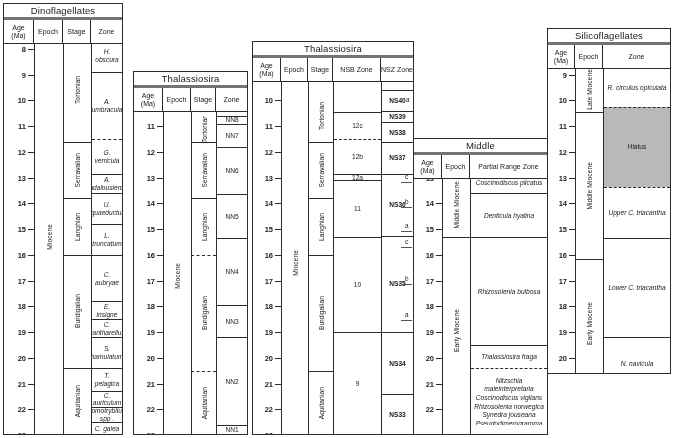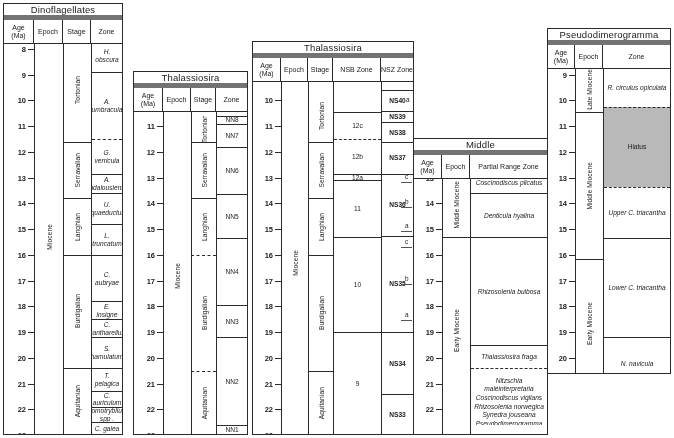--- a/index.html
+++ b/index.html
@@ -8,21 +8,21 @@
     font-family:"Liberation Sans", sans-serif;
     color:#1a1a1a;
     -webkit-font-smoothing:antialiased;
   }
   .panel{position:absolute;box-sizing:border-box;border:1px solid #2b2b2b;background:#fff;}
   .panel-title{
     position:absolute;left:0;top:0;width:100%;
     box-sizing:border-box;
     display:flex;align-items:center;justify-content:center;
     font-size:9.5px;letter-spacing:.15px;
-    border-bottom:5px solid #737373;
+    border-bottom:3px solid #737373;
     background:#fff;
   }
   .colhead{
     position:absolute;box-sizing:border-box;
     display:flex;align-items:center;justify-content:center;
     text-align:center;font-size:7px;line-height:1.05;
     border-bottom:1px solid #2b2b2b;
     background:#fff;
   }
   .colhead.sep{border-right:1px solid #2b2b2b;}
@@ -434,21 +434,21 @@
         <span class="multi">Nitzschia maleinterpretaria</span>
         <span class="multi">Coscinodiscus vigilans</span>
         <span class="multi">Rhizosolenia norwegica</span>
         <span class="multi">Synedra jouseana</span>
         <span class="multi">Pseudodimerogramma elegans</span>
       </div>
     </div>
 </div>
 
 <div class="panel" id="p-sili" style="left:547px;top:28px;width:124px;height:346px;">
-  <div class="panel-title" style="height:16px;">Pseudodimerogramma</div>
+  <div class="panel-title" style="height:16px;">Silicoflagellates</div>
   <div class="colhead sep" style="left:0;top:16px;width:27px;height:24px;">
     <div><span>Age</span><br>
          <span>(Ma)</span></div>
   </div>
   <div class="colhead sep" style="left:27px;top:16px;width:28px;height:24px;">Epoch</div>
   <div class="colhead" style="left:55px;top:16px;width:67px;height:24px;">Zone</div>
   <div class="body" style="left:0;top:40px;width:122px;height:304px;">
       <div class="vline" style="left:27px;top:0;height:100%;"></div>
       <div class="vline" style="left:55px;top:0;height:100%;"></div>
       <div class="tick" style="left:21px;top:5.733333333333334px;width:6px;"></div>

